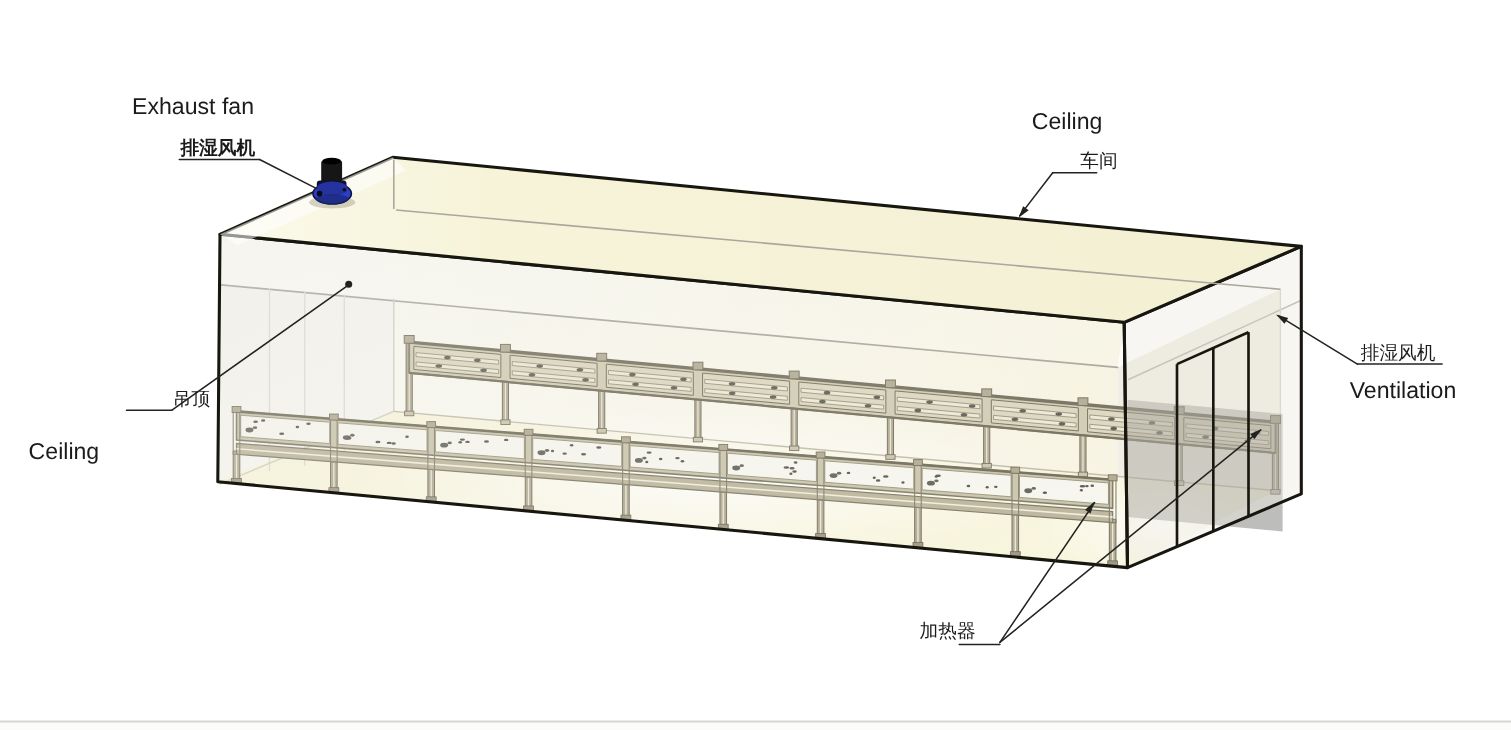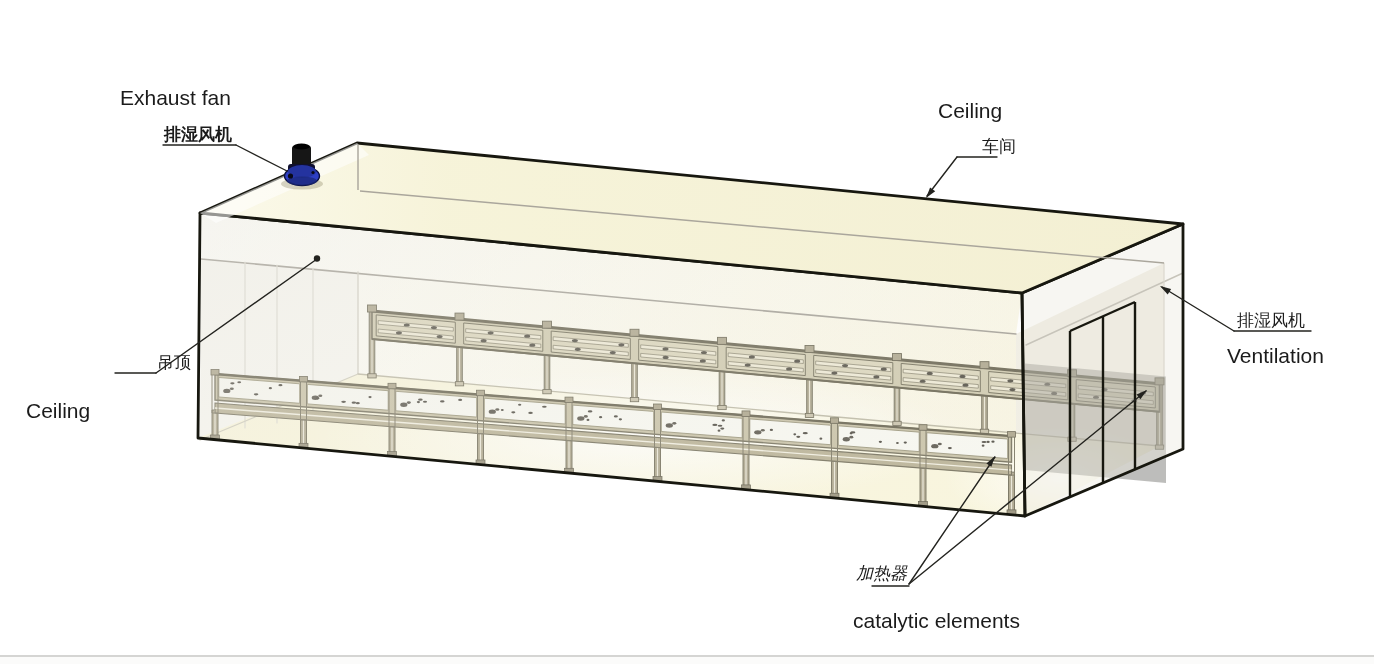--- a/index.html
+++ b/index.html
@@ -372,16 +372,15 @@
 
 <div class="lbl en" style="left:938px;top:99px;">Ceiling</div>
 <div class="lbl zh" style="left:959px;top:138px;margin-left:23px;">车间</div>
 
 <div class="lbl zh" style="left:117px;top:354px;margin-left:40px;">吊顶</div>
 <div class="lbl en" style="left:26px;top:399px;">Ceiling</div>
 
 <div class="lbl zh" style="left:1237px;top:312px;">排湿风机</div>
 <div class="lbl en" style="left:1227px;top:344px;">Ventilation</div>
 
-<div class="lbl zh" style="left:856px;top:565px;font-style:italic;">加热器</div>
-<div class="lbl en" style="left:853px;top:609px;">catalytic elements</div>
+<div class="lbl zh" style="left:836px;top:565px;">加热器</div>
 
 </div>
 
 </body></html>

